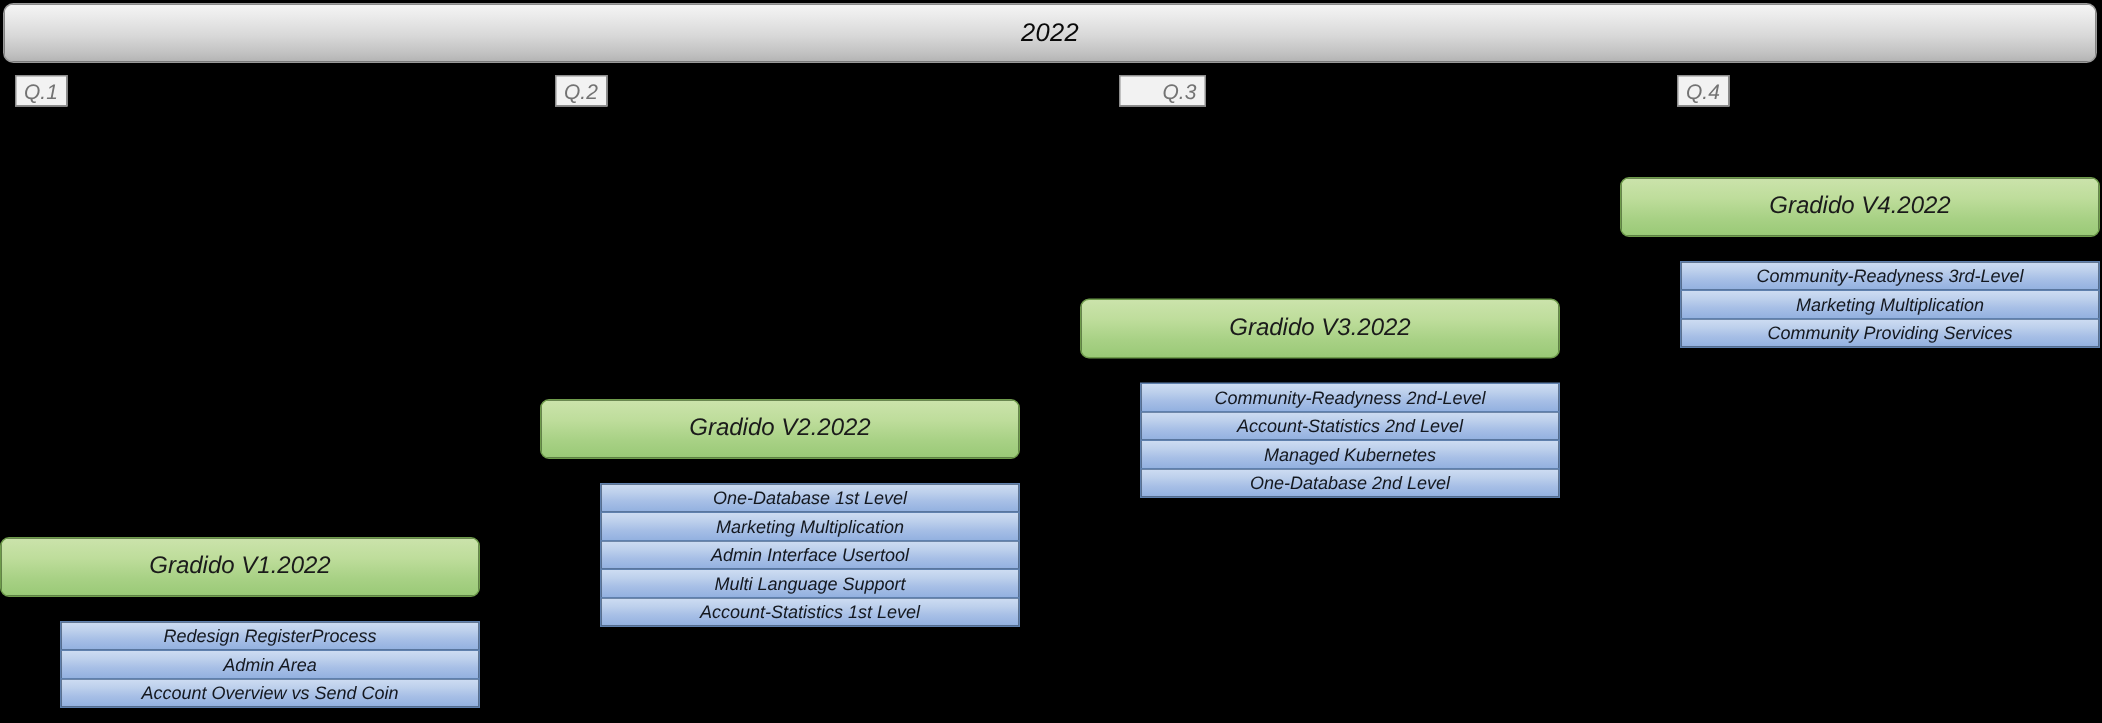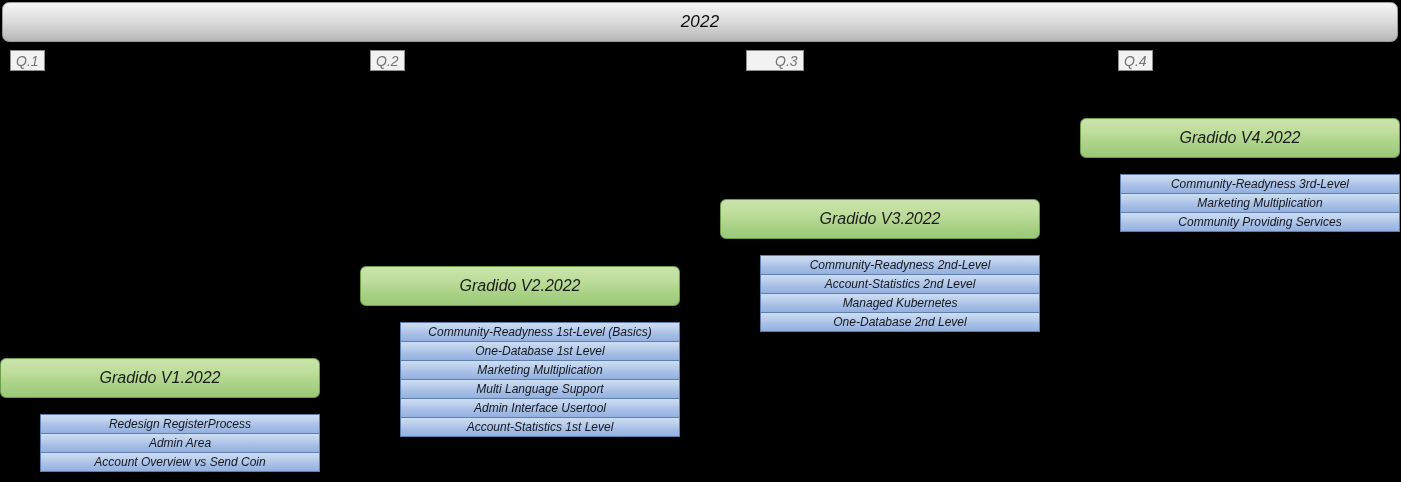--- a/index.html
+++ b/index.html
@@ -145,35 +145,32 @@
       </div>
     </div>
   </div>
 
   <div class="release-group" style="left:360px; top:266px;">
     <div class="release-header">
       <span>Gradido V2.2022</span>
     </div>
     <div class="feature-list">
       <div class="feature-bar">
-        <span>Community-Readyness 1st-Level (Basics)</span>
-      </div>
-      <div class="feature-bar">
         <span>One-Database 1st Level</span>
       </div>
       <div class="feature-bar">
         <span>Marketing Multiplication</span>
       </div>
       <div class="feature-bar">
+        <span>Admin Interface Usertool</span>
+      </div>
+      <div class="feature-bar">
         <span>Multi Language Support</span>
       </div>
       <div class="feature-bar">
-        <span>Admin Interface Usertool</span>
-      </div>
-      <div class="feature-bar">
         <span>Account-Statistics 1st Level</span>
       </div>
     </div>
   </div>
 
   <div class="release-group" style="left:720px; top:199px;">
     <div class="release-header">
       <span>Gradido V3.2022</span>
     </div>
     <div class="feature-list">

